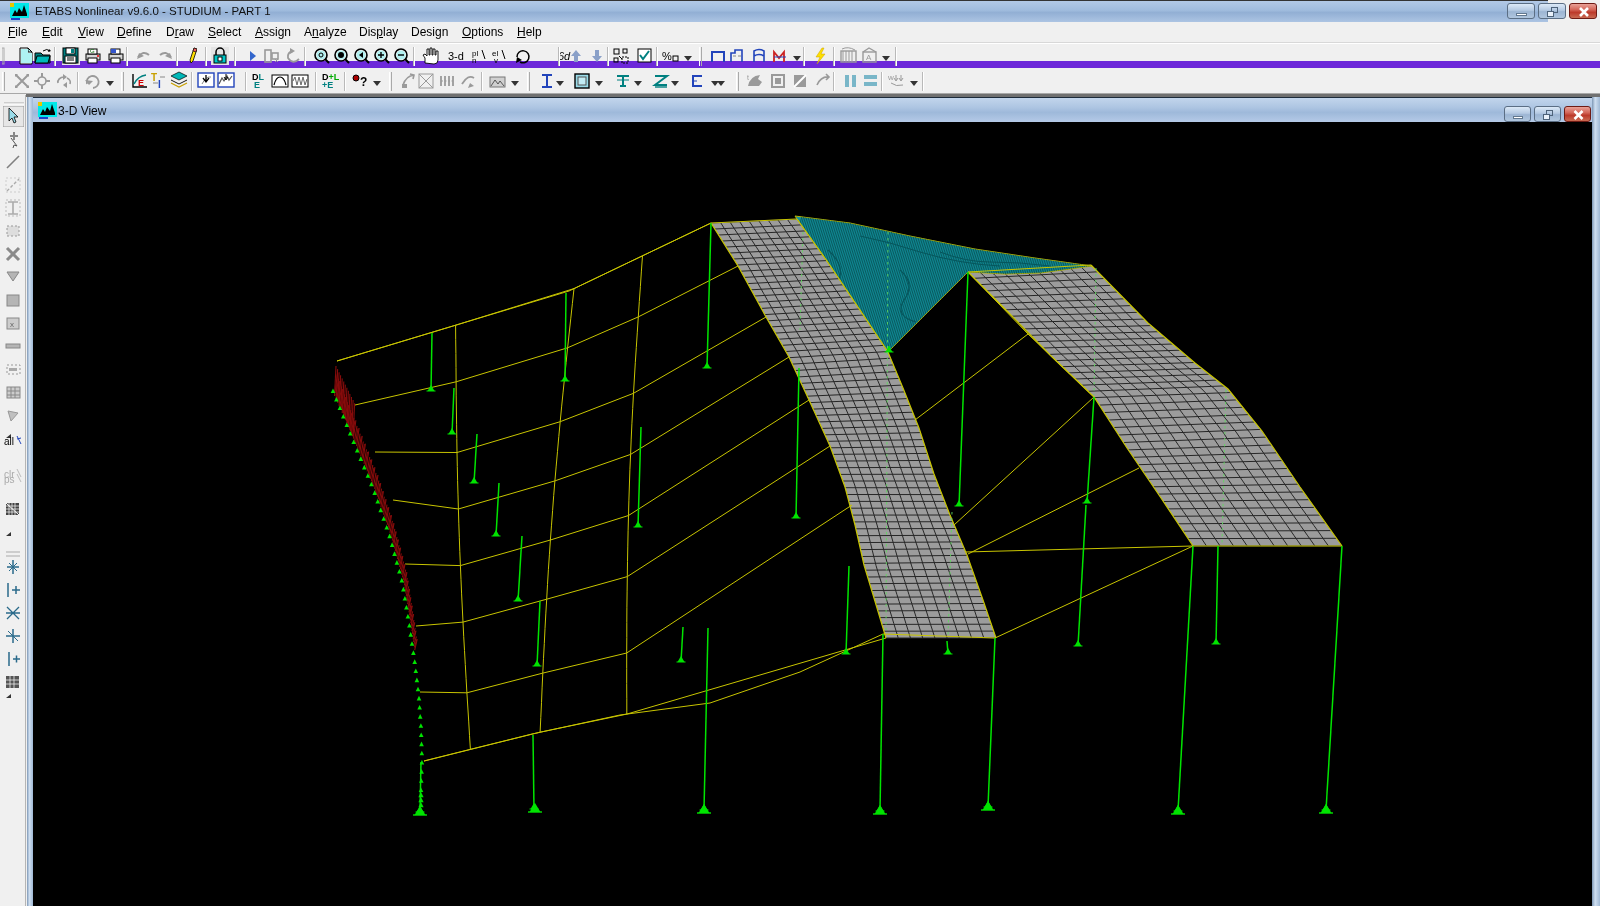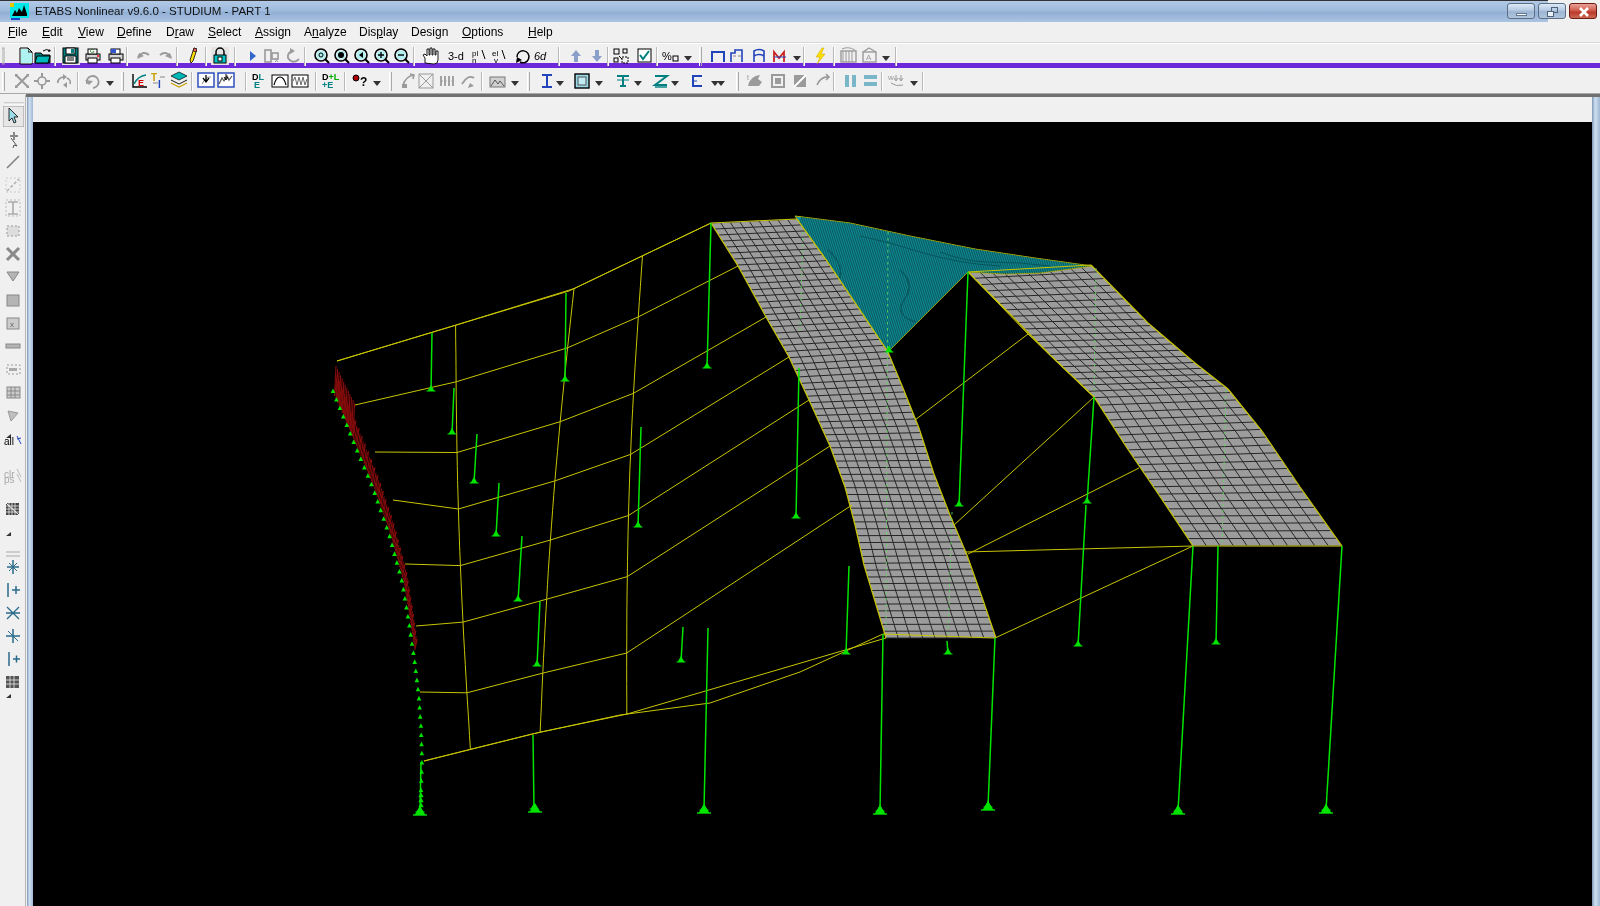--- a/index.html
+++ b/index.html
@@ -8,21 +8,21 @@
 .titlebar{position:absolute;top:0;left:0;width:1548px;height:22px;
   background:linear-gradient(#b2c9e6 0%,#9fbbdd 45%,#92afd4 55%,#acc4e3 100%);
   border-top:1px solid #333;}
 .titlebar .ticon{position:absolute;left:10px;top:2px;width:19px;height:17px;}
 .titlebar .ttext{position:absolute;left:35px;top:4px;font-size:11.5px;color:#111;}
 .menubar{position:absolute;top:22px;left:0;width:1600px;height:21px;background:#f0f0f0;
   border-bottom:1px solid #d8d8d8;}
 .menubar span{position:absolute;top:3px;font-size:12px;color:#000;}
 .menubar u{text-decoration:underline;}
 .tb{position:absolute;left:0;width:1600px;background:#f0f0f0;}
-.tb1{top:43px;height:25px;border-top:1px solid #fff;border-bottom:5px solid #6d28d9;}
+.tb1{top:43px;height:25px;border-top:1px solid #fff;border-bottom:7px solid #6d28d9;}
 .tb2{top:69px;height:25px;border-bottom:1px solid #a8a8a8;}
 .sep{position:absolute;top:3px;width:1px;height:19px;background:#b9b9b9;box-shadow:1px 0 0 #fff;}
 .grip{position:absolute;top:3px;width:3px;height:19px;border-left:1px solid #fff;border-right:1px solid #a9a9a9;}
 .ic{position:absolute;top:3px;width:18px;height:18px;}
 .palette{position:absolute;top:95px;left:0;width:26px;height:811px;background:#f0f0f0;
   border-right:1px solid #b5b5b5;}
 .mdi-top{position:absolute;top:94px;left:26px;width:1574px;height:3px;background:#707070;}
 .view{position:absolute;top:97px;left:27px;width:1573px;height:809px;}
 .vtitle{position:absolute;top:0;left:6px;right:8px;height:25px;
   background:linear-gradient(#c2d5ec 0%,#adc5e2 40%,#9eb9da 60%,#b5cae7 100%);
@@ -65,21 +65,21 @@
       <span style="left:42px"><u>E</u>dit</span>
       <span style="left:78px"><u>V</u>iew</span>
       <span style="left:117px"><u>D</u>efine</span>
       <span style="left:166px">D<u>r</u>aw</span>
       <span style="left:208px"><u>S</u>elect</span>
       <span style="left:255px"><u>A</u>ssign</span>
       <span style="left:304px">A<u>n</u>alyze</span>
       <span style="left:359px">Dis<u>p</u>lay</span>
       <span style="left:411px">Desi<u>g</u>n</span>
       <span style="left:462px"><u>O</u>ptions</span>
-      <span style="left:528px"><u>H</u>elp</span>
+      <span style="left:517px"><u>H</u>elp</span>
     </div>
 <div class="tb tb1">
       <div class="ic" style="left:2px;top:grippx;width:18px;height:18px"><svg width="18" height="18" viewBox="0 0 18 18">
           <rect x="0" y="1" width="2" height="16" fill="none" stroke="#aaa"></rect>
         </svg></div>
       <div class="ic" style="left:17px;top:3px;width:18px;height:18px"><svg width="18" height="18" viewBox="0 0 18 18">
           <path d="M3,1 h8 l4,4 v12 h-12 Z" fill="#fff" stroke="#000"></path>
           <path d="M11,1 l4,4 h-4 Z" fill="#b0f0f0" stroke="#000"></path>
           <path d="M4,2 h7 v4 h4 v10 h-11 Z" fill="#aef2f2"></path>
         </svg></div>
@@ -191,21 +191,21 @@
         </svg></div>
       <div class="ic" style="left:492px;top:3px;width:16px;height:18px"><svg width="16" height="18" viewBox="0 0 16 18">
           <text x="0" y="9" font-size="8" fill="#000">el</text>
           <text x="2" y="16" font-size="8" fill="#000">v</text>
           <path d="M10,3 l3,9" stroke="#000"></path>
         </svg></div>
       <div class="ic" style="left:514px;top:3px;width:18px;height:18px"><svg width="18" height="18" viewBox="0 0 18 18">
           <path d="M3,10 a6,6 0 1 1 3,5" fill="none" stroke="#000" stroke-width="1.5"></path>
           <path d="M2,16 l1,-6 5,3 Z" fill="#000"></path>
         </svg></div>
-      <div class="ic" style="left:534px;top:3px;width:18px;height:18px"><svg width="18" height="18" viewBox="0 0 18 18">
+      <div class="ic" style="left:558px;top:3px;width:18px;height:18px"><svg width="18" height="18" viewBox="0 0 18 18">
           <text x="0" y="13" font-size="11" font-style="italic" fill="#000">6d</text>
         </svg></div>
       <div class="sep" style="left:558px"></div>
       <div class="ic" style="left:567px;top:3px;width:18px;height:18px"><svg width="18" height="18" viewBox="0 0 18 18">
           <path d="M9,3 l5,6 h-3 v6 h-4 v-6 h-3 Z" fill="#8aa0c8"></path>
         </svg></div>
       <div class="ic" style="left:588px;top:3px;width:18px;height:18px"><svg width="18" height="18" viewBox="0 0 18 18">
           <path d="M9,15 l5,-6 h-3 v-6 h-4 v6 h-3 Z" fill="#8aa0c8"></path>
         </svg></div>
       <div class="sep" style="left:607px"></div>
@@ -542,20 +542,41 @@
       <div class="pic" style="top:577px;height:21px"><svg width="21" height="21" viewBox="0 0 21 21">
           <rect x="3" y="4" width="13" height="12" fill="#555"></rect>
           <path d="M3,8 h13 M3,12 h13 M7,4 v12 M11,4 v12" stroke="#fff" stroke-width="0.7"></path>
         </svg></div>
       <div class="pic" style="top:589px;height:6px"><svg width="21" height="6" viewBox="0 0 21 6">
           <path d="M8,2 l-5,4 5,4 Z" fill="#333"></path>
         </svg></div>
     </div>
 
 <div class="view">
+  <div class="vtitle">
+    <div class="ticon"><svg width="19" height="17" viewBox="0 0 19 17">
+            <rect x="0" y="0" width="19" height="15" fill="#00e8e8"></rect>
+            <rect x="0" y="0" width="4" height="4" fill="#e8c800"></rect>
+            <path d="M2,13 l3,-6 2,3 2,-5 3,4 2,-7 3,9 v2 h-15 Z" fill="#000"></path>
+            <rect x="1" y="15" width="9" height="2" fill="#1a44cc"></rect>
+          </svg></div>
+    <div class="vtext">3-D View</div>
+    <div style="position:absolute;left:1471px;top:8px;width:27px;height:16px;border-radius:3px;border:1px solid #5b6e84;background:linear-gradient(#dce9f7,#b4c9e2 45%,#9cb5d3 55%,#b0c6de);">
+          <div style="position:absolute;left:8.1px;top:9px;width:10.26px;height:3px;background:#fff;border:1px solid #62788f;"></div>
+        </div>
+        <div style="position:absolute;left:1501px;top:8px;width:27px;height:16px;border-radius:3px;border:1px solid #5b6e84;background:linear-gradient(#dce9f7,#b4c9e2 45%,#9cb5d3 55%,#b0c6de);">
+          <div style="position:absolute;left:11.34px;top:3.2px;width:7px;height:6px;border:1px solid #4e637a;background:transparent;"></div>
+          <div style="position:absolute;left:7.5600000000000005px;top:6.72px;width:7px;height:6px;border:1px solid #4e637a;background:#e9f1fa;"></div>
+        </div>
+        <div style="position:absolute;left:1531px;top:8px;width:27px;height:16px;border-radius:3px;border:1px solid #6e1b14;background:linear-gradient(#e9a197,#d4675a 40%,#bc3a2b 60%,#c96a52);">
+          <svg width="27" height="16" viewBox="0 0 27 16" style="position:absolute;left:0;top:0">
+            <path d="M9.5,4.0 L17.5,12.0 M17.5,4.0 L9.5,12.0" stroke="#fff" stroke-width="2.6"></path>
+          </svg>
+        </div>
+  </div>
   <div class="lborder"></div>
   <div class="canvas">
      <svg width="1559" height="784" viewBox="33 122 1559 784" style="position:absolute;top:0;left:0">
           <path d="M711.0,223.0 L715.0,229.4 L719.0,235.8 L723.1,242.2 L727.1,248.6 L731.1,255.0 L735.1,261.4 L739.0,267.8 L742.7,274.5 L746.3,281.1 L749.9,287.7 L753.6,294.3 L757.2,301.0 L760.8,307.6 L764.5,314.2 L768.2,320.8 L771.9,327.3 L775.7,333.9 L779.5,340.4 L783.2,347.0 L787.0,353.5 L790.5,360.2 L793.7,367.1 L796.9,373.9 L800.1,380.8 L803.2,387.6 L806.4,394.5 L809.6,401.3 L812.7,408.2 L815.9,415.1 L819.0,421.9 L822.2,428.8 L825.3,435.7 L828.4,442.6 L831.3,449.5 L833.9,456.6 L836.5,463.7 L839.1,470.8 L841.7,477.9 L844.3,485.0 L846.4,492.3 L848.3,499.6 L850.2,506.9 L852.2,514.2 L854.1,521.5 L855.9,528.8 L857.5,536.2 L859.2,543.6 L860.8,550.9 L862.5,558.3 L864.2,565.7 L866.4,572.9 L868.6,580.1 L870.8,587.4 L873.0,594.6 L875.1,601.8 L877.3,609.1 L879.5,616.3 L881.7,623.5 L883.8,630.8 L886.0,638.0 L996.0,638.0 L993.5,630.6 L991.0,623.3 L988.4,615.9 L985.9,608.5 L983.4,601.2 L980.8,593.8 L978.2,586.5 L975.6,579.2 L973.0,571.8 L970.4,564.5 L967.8,557.2 L964.9,550.0 L961.8,542.8 L958.8,535.6 L955.7,528.5 L952.7,521.3 L949.7,514.1 L946.8,506.9 L944.0,499.6 L941.2,492.4 L938.3,485.1 L935.5,477.9 L932.9,470.5 L930.5,463.1 L928.0,455.7 L925.6,448.3 L923.2,440.9 L920.8,433.5 L918.3,426.2 L915.4,419.0 L912.5,411.7 L909.6,404.5 L906.7,397.3 L903.8,390.1 L900.9,382.9 L897.9,375.7 L894.9,368.5 L891.9,361.3 L888.9,354.1 L885.0,347.4 L880.6,341.0 L876.3,334.5 L872.0,328.0 L867.7,321.5 L863.4,315.0 L859.0,308.6 L854.7,302.1 L850.4,295.7 L846.0,289.2 L841.7,282.7 L837.3,276.3 L833.0,269.8 L828.6,263.4 L824.1,257.0 L819.6,250.7 L815.1,244.3 L810.6,238.0 L806.0,231.7 L801.5,225.3 L797.0,219.0 Z" fill="#9c9c9c" stroke="none"></path>
           <line x1="711.0" y1="223.0" x2="797.0" y2="219.0" stroke="#262626" stroke-width="1"></line>
           <line x1="714.8" y1="229.0" x2="801.2" y2="224.9" stroke="#262626" stroke-width="1"></line>
           <line x1="718.5" y1="235.0" x2="805.5" y2="230.9" stroke="#262626" stroke-width="1"></line>
           <line x1="722.3" y1="241.0" x2="809.7" y2="236.8" stroke="#262626" stroke-width="1"></line>
           <line x1="726.1" y1="247.0" x2="814.0" y2="242.8" stroke="#262626" stroke-width="1"></line>
           <line x1="729.8" y1="253.0" x2="818.2" y2="248.7" stroke="#262626" stroke-width="1"></line>

